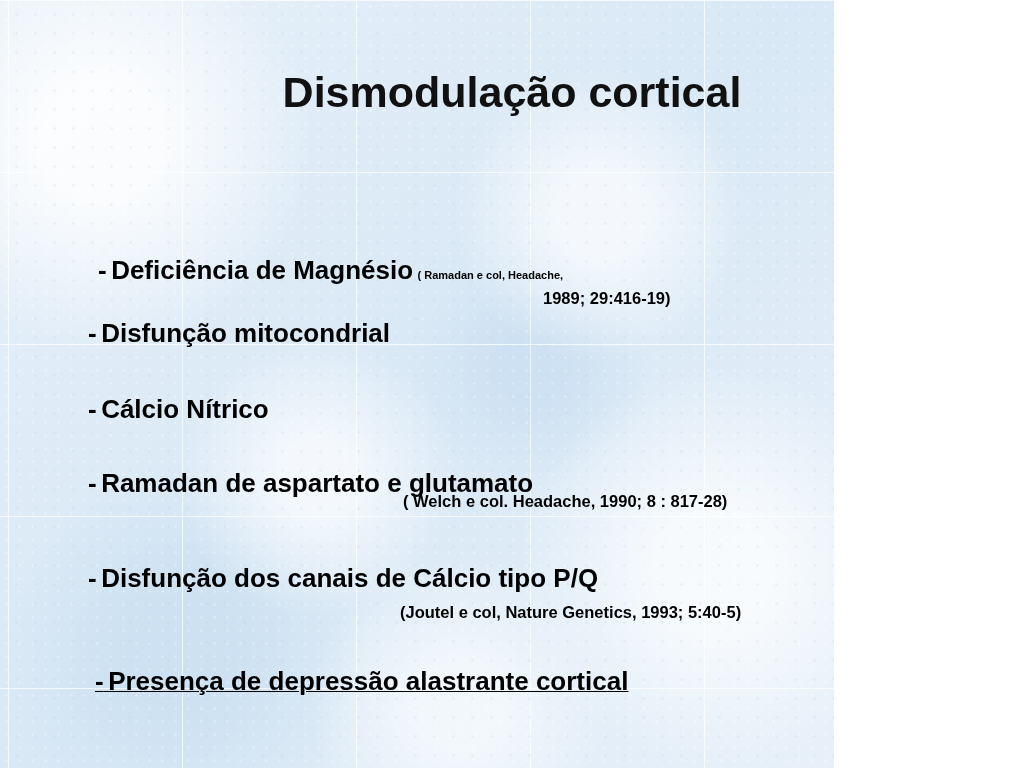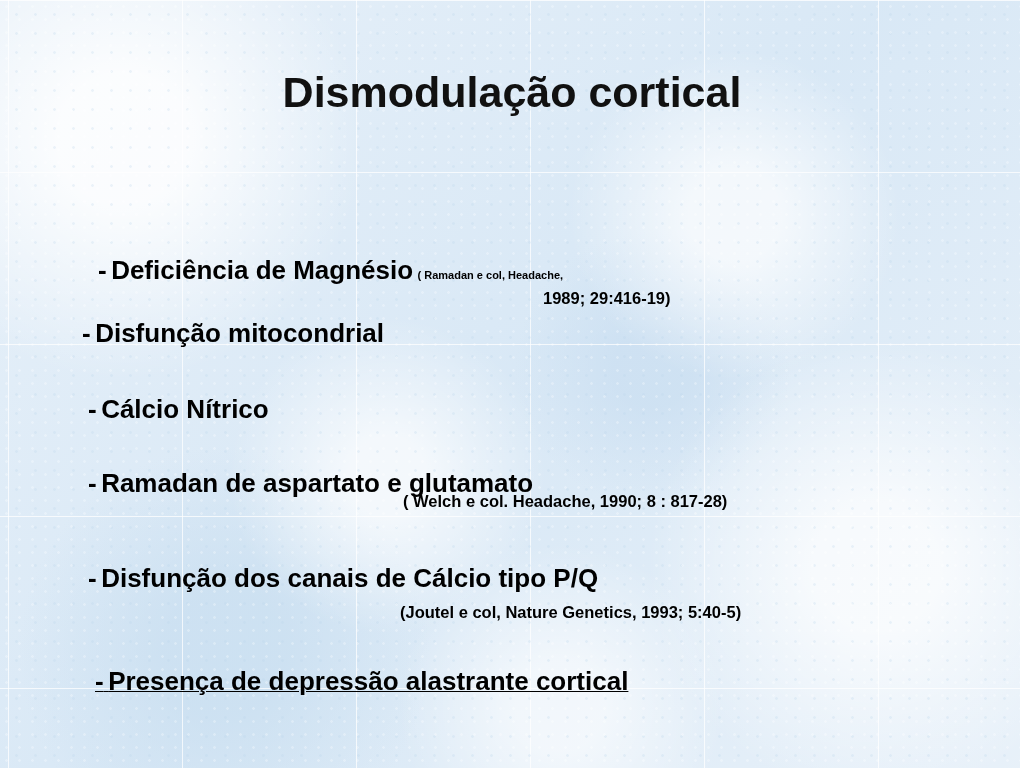--- a/index.html
+++ b/index.html
@@ -7,21 +7,21 @@
     padding: 0;
   }
   body {
     width: 1024px;
     height: 768px;
     overflow: hidden;
     font-family: "Liberation Sans", sans-serif;
   }
   #slide {
     position: relative;
-    width: 1020px;
+    width: 834px;
     height: 768px;
     background-color: #fde047;
     overflow: hidden;
   }
   
   #slide-bg {
     position: absolute;
     inset: 0;
     background-color: #dbe9f6;
     background-image:
@@ -87,21 +87,21 @@
     white-space: nowrap;
   }
   .cite-inline {
     font-size: 11px;
     font-weight: bold;
   }
 
   
   #b1 { top: 255px; left: 98px; }
   #c1a { top: 289px; left: 535px; margin-left: 8px; }
-  #b2 { top: 318px; left: 82px; }
+  #b2 { top: 318px; left: 88px; }
   #b3 { top: 394px; left: 88px; }
   #b4 { top: 468px; left: 88px; }
   #c4 { top: 492px; left: 403px; }
   #b5 { top: 563px; left: 88px; text-align: center; }
   #c5 { top: 603px; left: 400px; }
   #b6 { top: 666px; left: 95px; text-decoration: underline; }
 </style>
 </head>
 <body>
 

